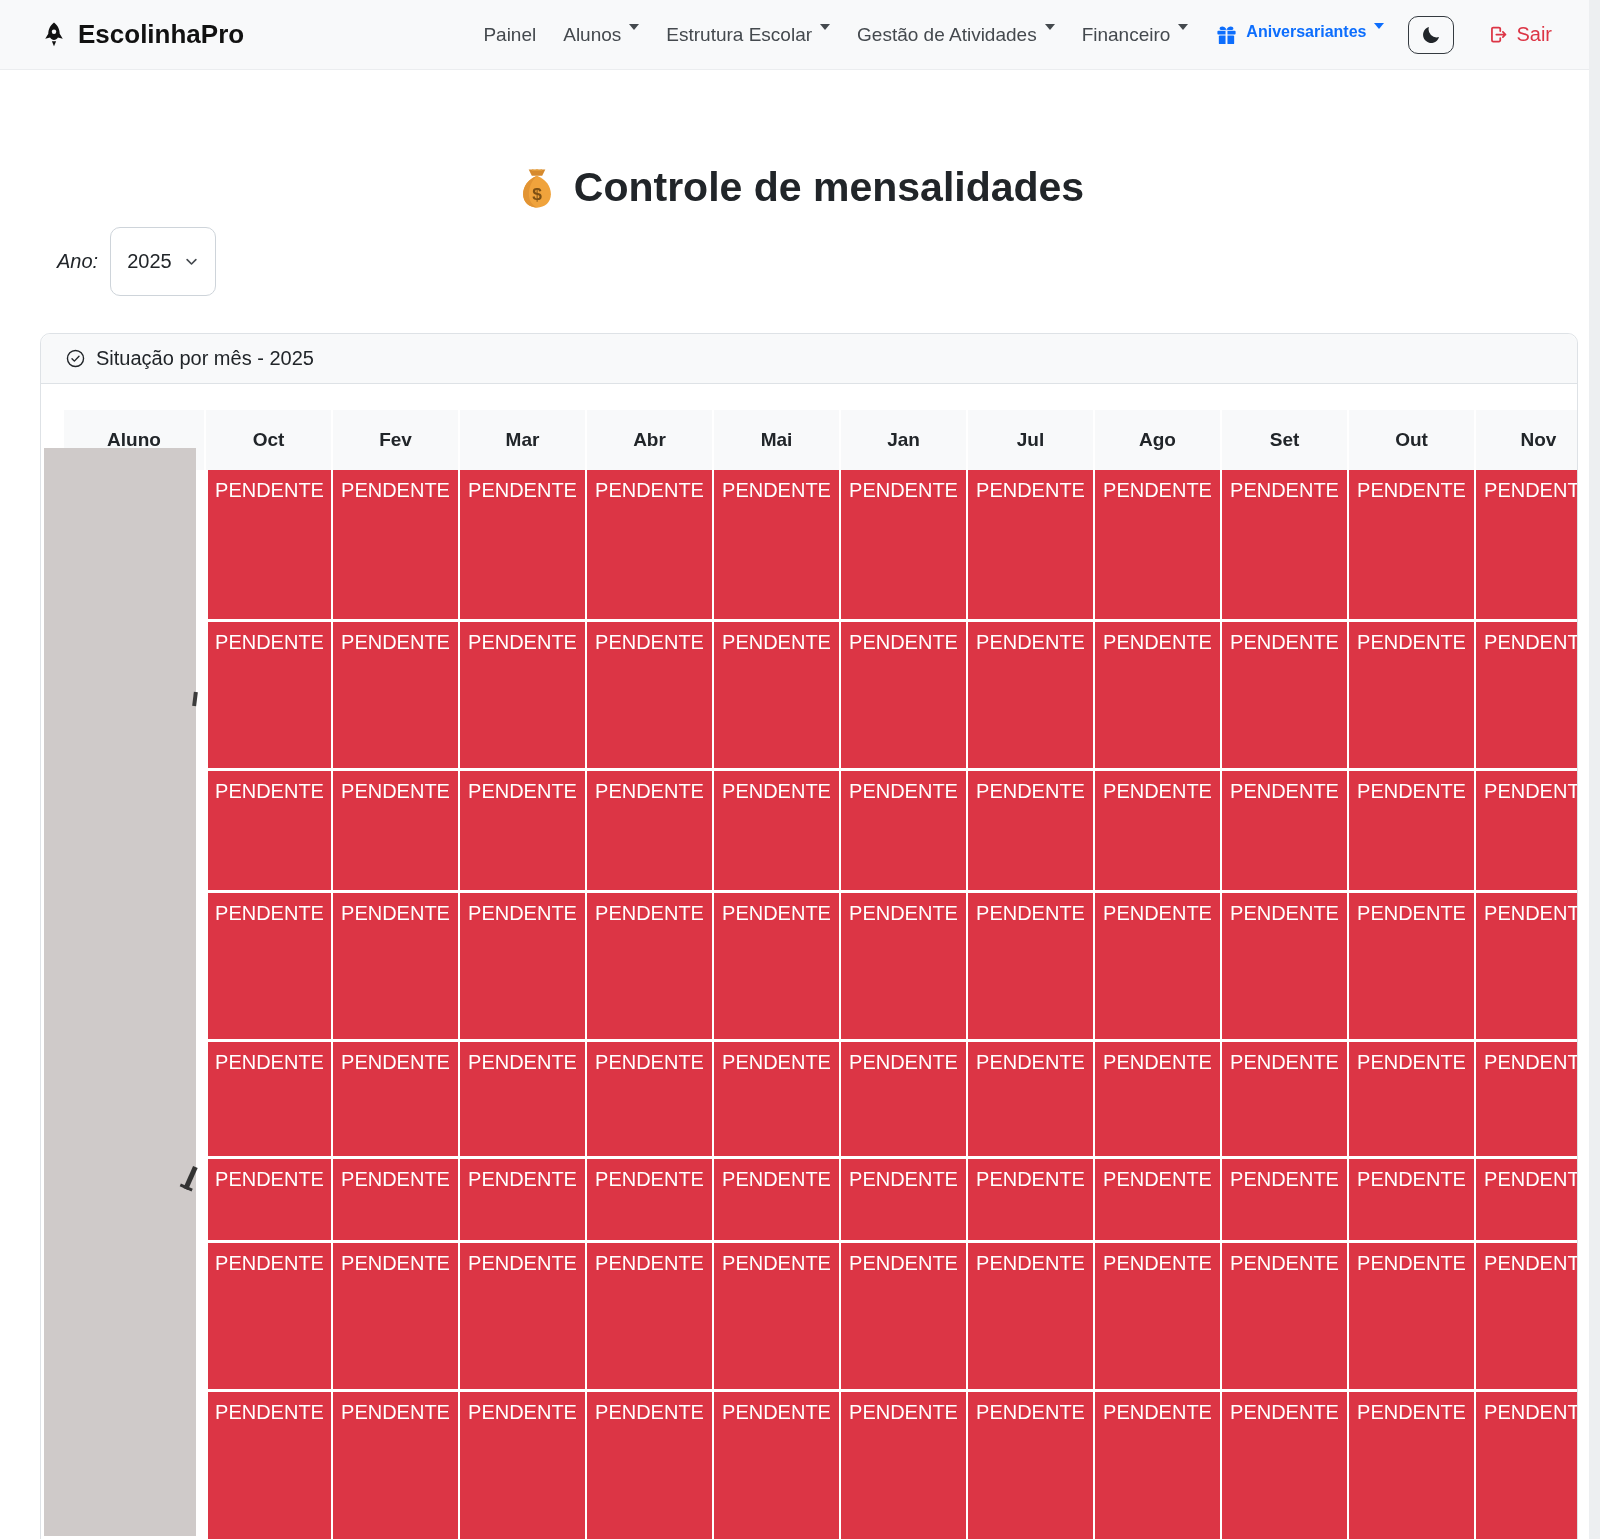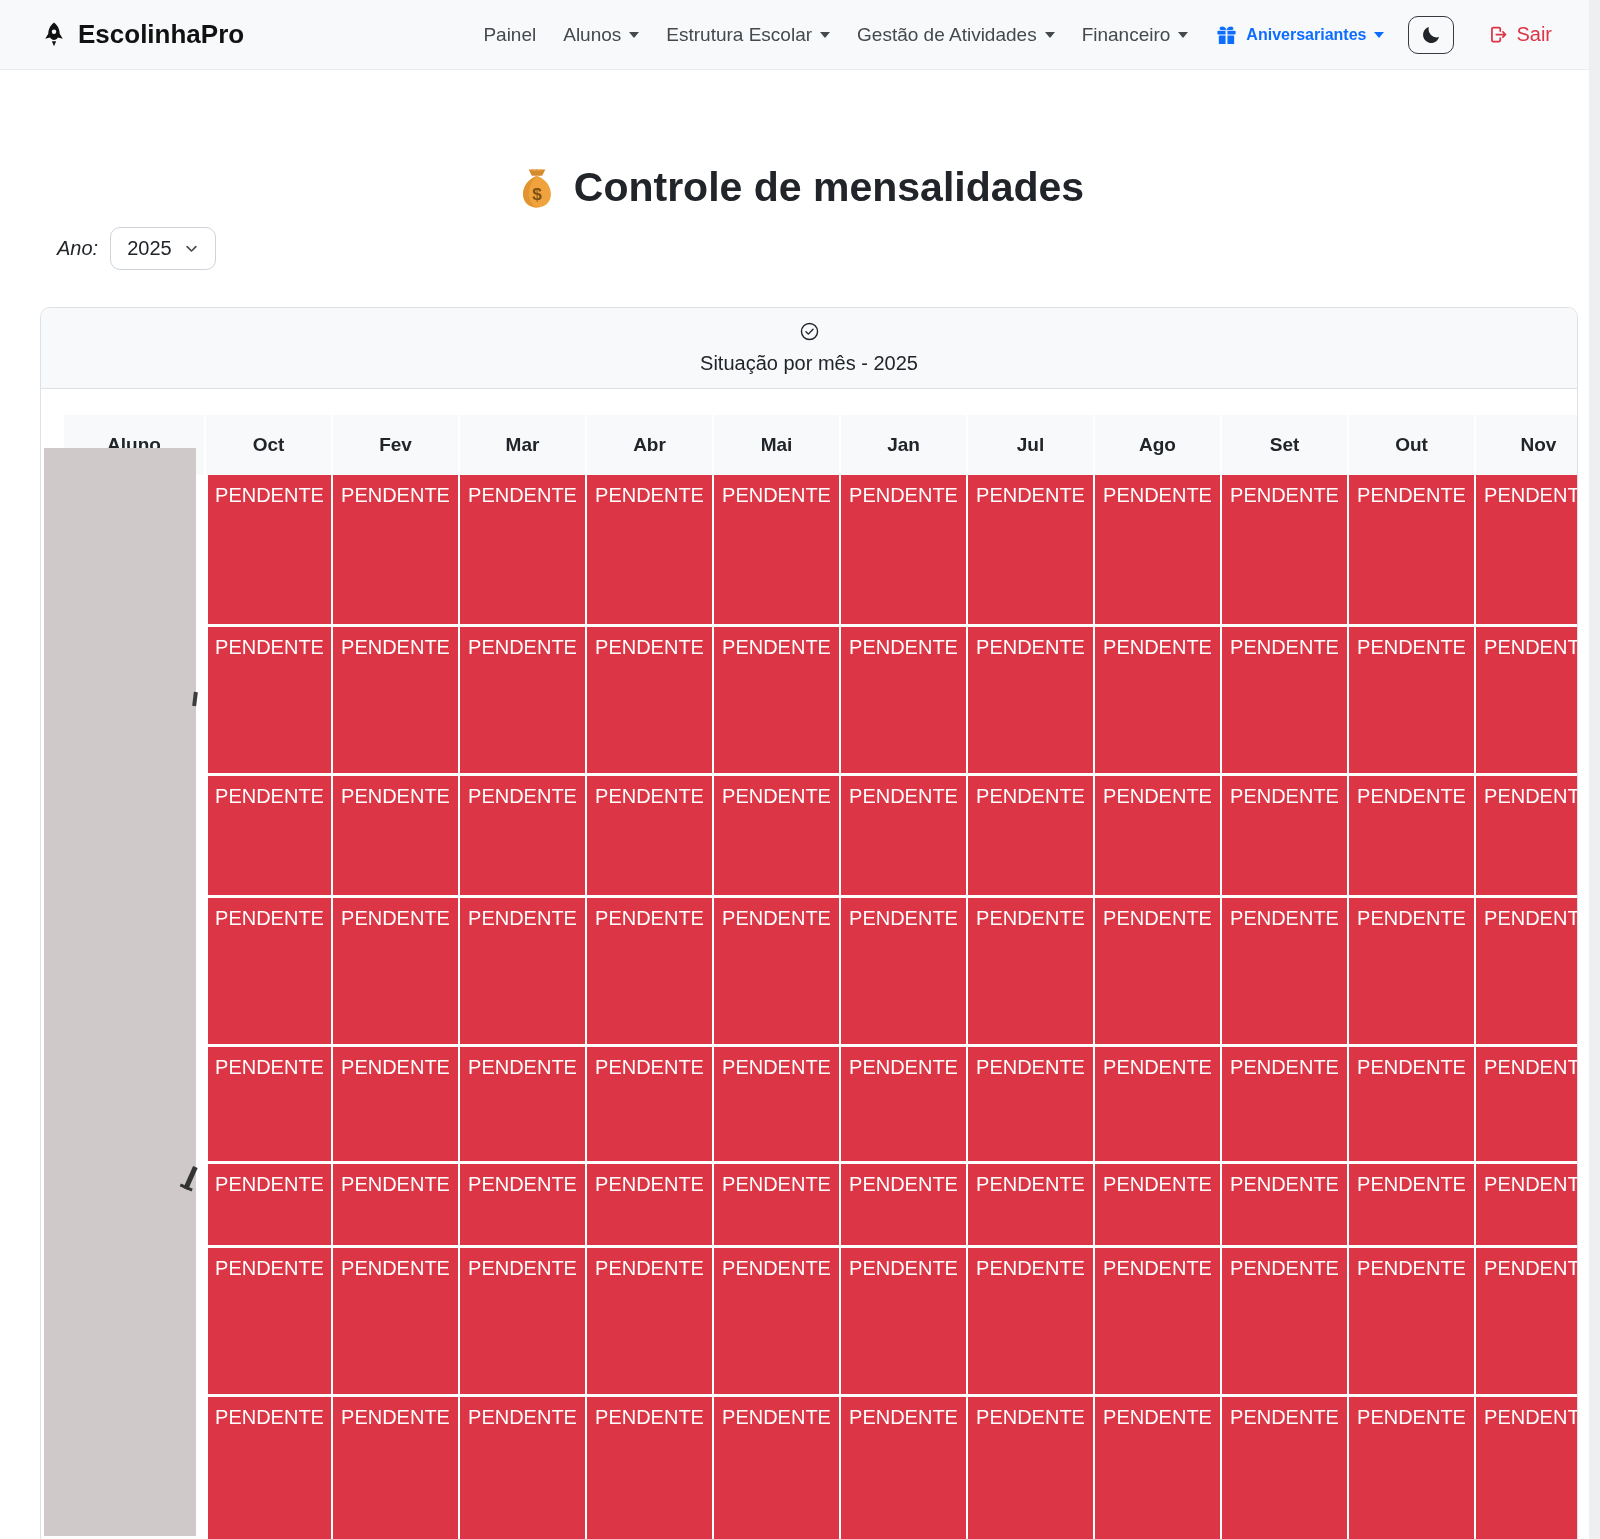--- a/index.html
+++ b/index.html
@@ -28,21 +28,21 @@
   }
   .nav-list {
     list-style: none;
     display: flex; align-items: center;
     gap: 27px;
     margin-left: auto;
     white-space: nowrap;
   }
   .nav-link {
     font-size: 19px; color: #44494e; cursor: pointer;
-    display: inline-flex; align-items: center;
+    display: inline-flex; 
   }
   .nav-link.highlight { color: #0d6efd; font-weight: 700; font-size: 16px; }
   .caret {
     display: inline-block; width: 0; height: 0;
     border-left: 5px solid transparent;
     border-right: 5px solid transparent;
     border-top: 6px solid currentColor;
     margin-left: 8px; vertical-align: 2px;
   }
   .gift-wrap { display:inline-flex; margin-right: 8px; }
@@ -66,40 +66,40 @@
     font-size: 41px; font-weight: 700; color: #212529;
   }
   .year-row {
     margin: 16px 0 0 57px;
     display: flex; align-items: center; gap: 12px;
   }
   .year-label { font-size: 20px; color: #212529; font-style: italic; }
   .year-select {
     display: inline-flex; align-items: center; gap: 12px;
     border: 1px solid #ced4da; border-radius: 10px;
-    background: #fff; padding: 9px 16px;
+    background: #fff; padding: 22px 16px;
     font-size: 20px; color: #212529; cursor: pointer;
   }
 
   
   .card {
     margin: 37px 0 0 40px;
     width: 1538px;
     height: 1400px;
     border: 1px solid #dee2e6;
     border-radius: 10px;
     background: #fff;
   }
   .card-header {
     background: #f8f9fa;
     border-bottom: 1px solid #dee2e6;
     border-radius: 10px 10px 0 0;
     padding: 13px 24px;
     display: flex; align-items: center; gap: 10px;
-    font-size: 20px; color: #212529; flex-direction: column;
+    font-size: 20px; color: #212529;
   }
   .card-body {
     padding: 26px 0 0 23px;
     overflow: hidden;
     height: 1340px;
   }
 
   
   table.months {
     border-collapse: separate; border-spacing: 0;

